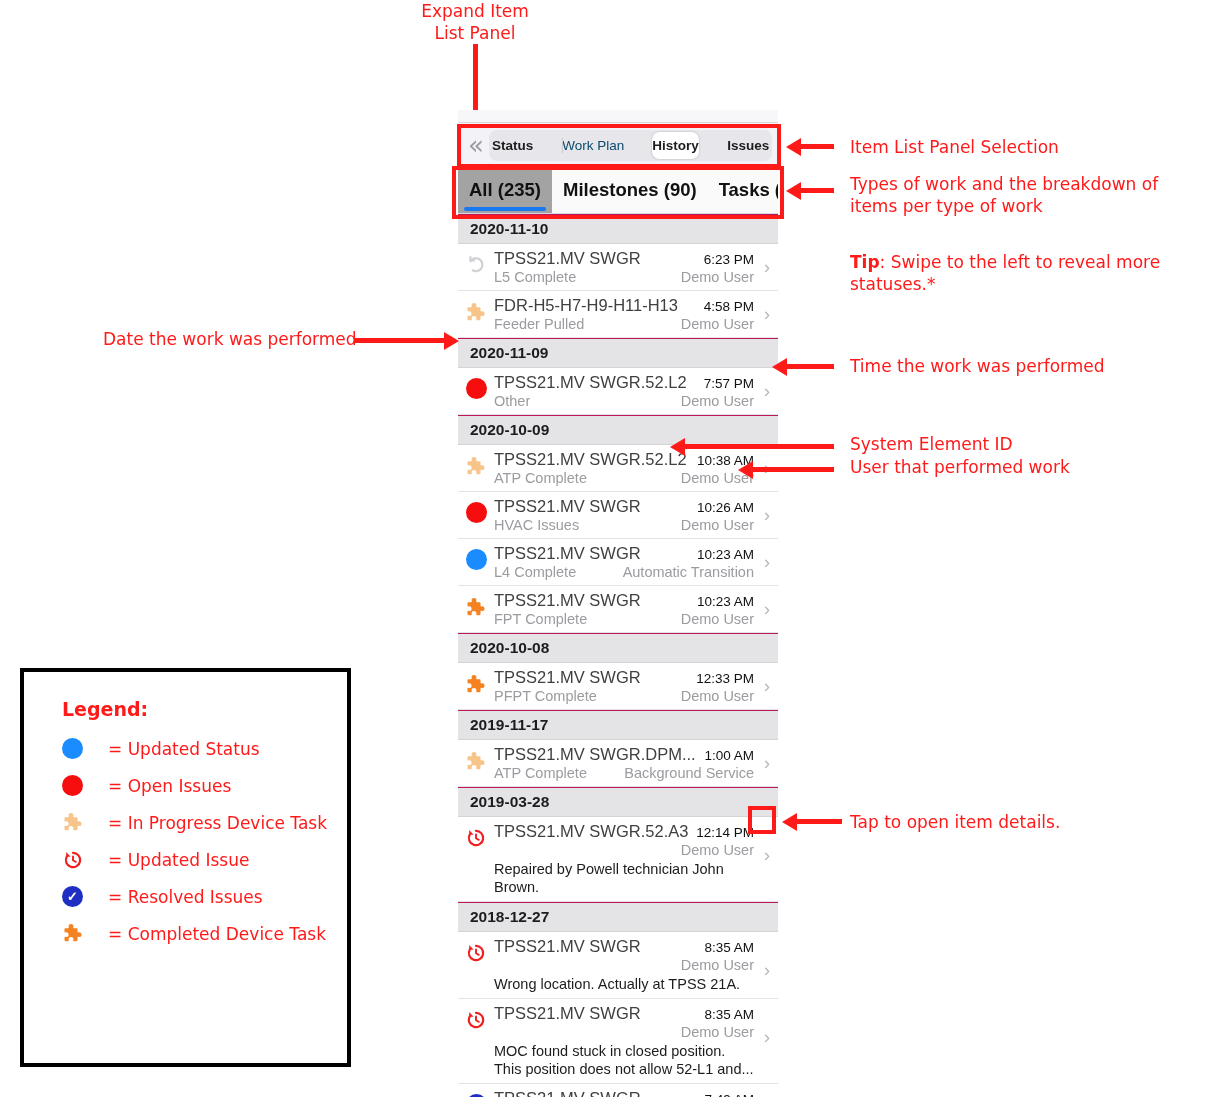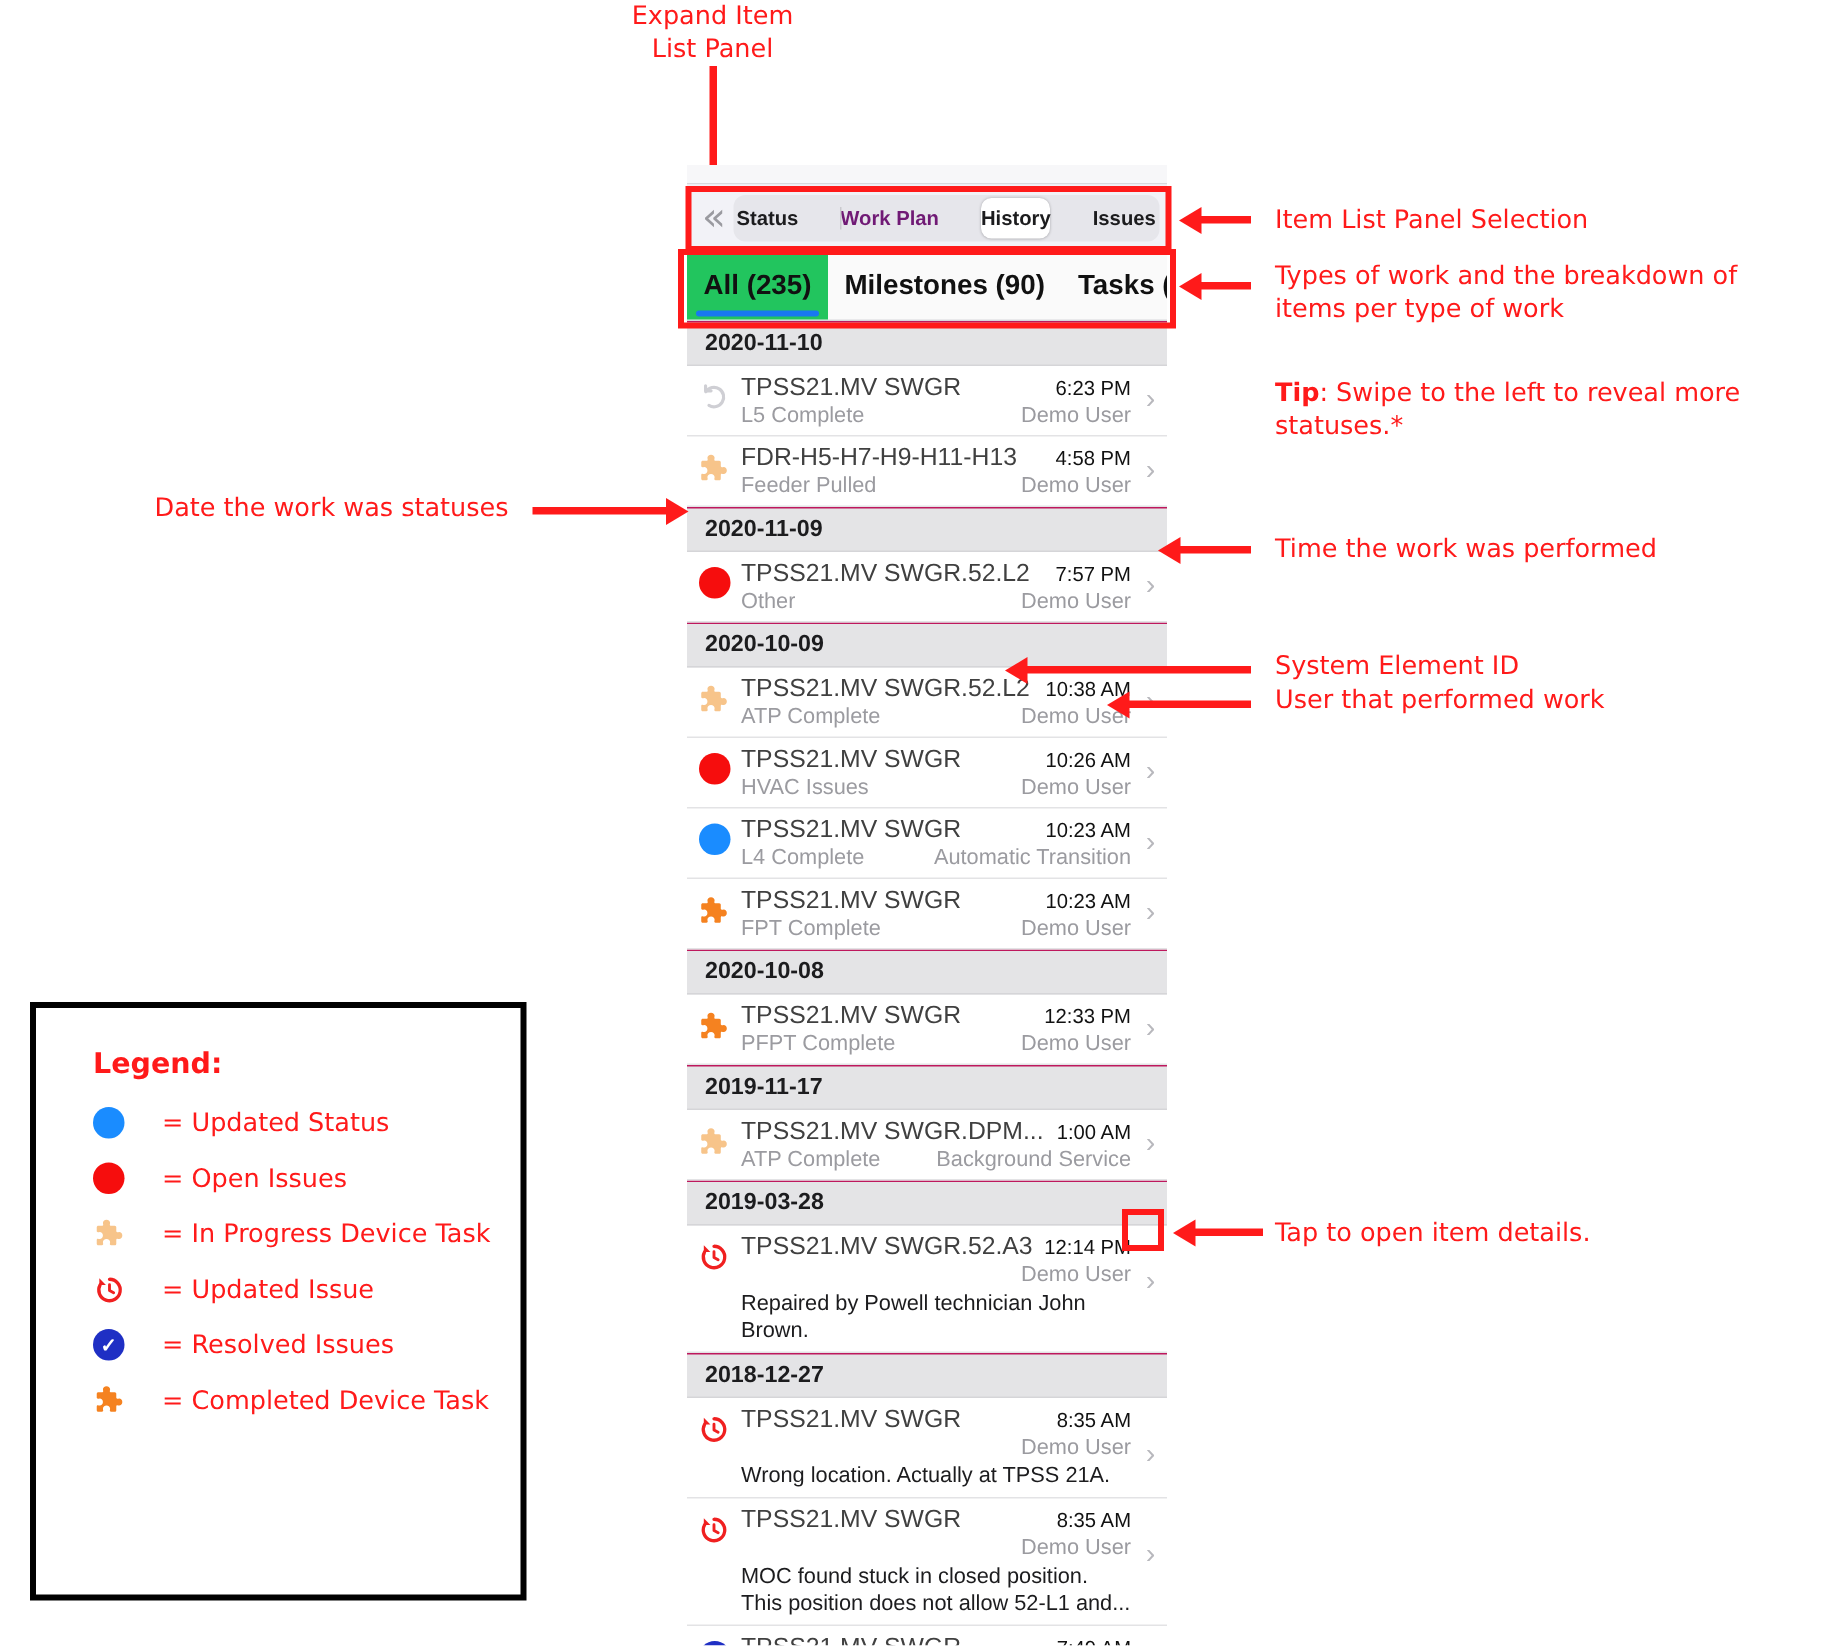--- a/index.html
+++ b/index.html
@@ -74,37 +74,37 @@
   }
   #segment {
     flex: 1; display: flex; align-items: center;
     background: #e6e6eb; border-radius: 8px; height: 31px; padding: 2px; gap: 28px;
   }
   .seg {
     flex: 1; text-align: center; font-size: 13.5px; font-weight: bold;
     color: #1c1c1e; line-height: 27px; border-radius: 7px; cursor: pointer;
     position: relative; white-space: nowrap;
   }
-  .seg.disabled { color: #701a75; font-weight: bold; }
+  .seg.disabled { color: #0c4a6e; font-weight: normal; }
   .seg.sel { background: #ffffff; box-shadow: 0 0 2px rgba(0,0,0,.28); }
   .seg.divider::before {
     content:""; position:absolute; left:0; top:6px; bottom:6px; width:1px; background:#c9c9ce;
   }
 
   
   #typetabs {
     height: 47px; background: #fafafa; display: flex; align-items: stretch;
     border-bottom: 1px solid #d8d8dc;
   }
   .ttab {
     display: flex; flex-direction: column; justify-content: center;
     padding: 0 11px; font-size: 18.5px; font-weight: bold; color: #111;
     white-space: nowrap; cursor: pointer; position: relative;
   }
-  .ttab.active { background: #22c55e; }
+  .ttab.active { background: #a3a3a3; }
   .ttab.active .underline {
     position: absolute; left: 6px; right: 6px; bottom: 2px;
     height: 4px; background: #1878f0; border-radius: 2px;
   }
 
   
   #list { background:#fff; }
   .date-hdr {
     background: #e4e4e6; color: #1c1c1e;
     font-size: 15.5px; font-weight: bold;
@@ -442,21 +442,21 @@
     <div class="arrow-head head-left" style="left:786px; top:182px;"></div>
   </div>
   <div class="anno" style="left:850px; top:173px; width:340px;">Types of work and the breakdown of
 items per type of work</div>
 
   <div class="anno" style="left:850px; top:229px; width:340px;">
     <b>Tip</b><span>: Swipe to the left to reveal more
 statuses.*</span>
   </div>
 
-  <div class="anno" style="left:103px; top:328px; width:360px;">Date the work was statuses</div>
+  <div class="anno" style="left:103px; top:328px; width:360px;">Date the work was performed</div>
   <div class="arrow-h">
     <div class="arrow-line-h" style="left:355px; top:338px; width:90px;"></div>
     <div class="arrow-head head-right" style="left:444px; top:332px;"></div>
   </div>
 
   <div class="arrow-h">
     <div class="arrow-line-h" style="left:786px; top:364px; width:48px;"></div>
     <div class="arrow-head head-left" style="left:772px; top:358px;"></div>
   </div>
   <div class="anno" style="left:850px; top:355px; width:330px;">Time the work was performed</div>

